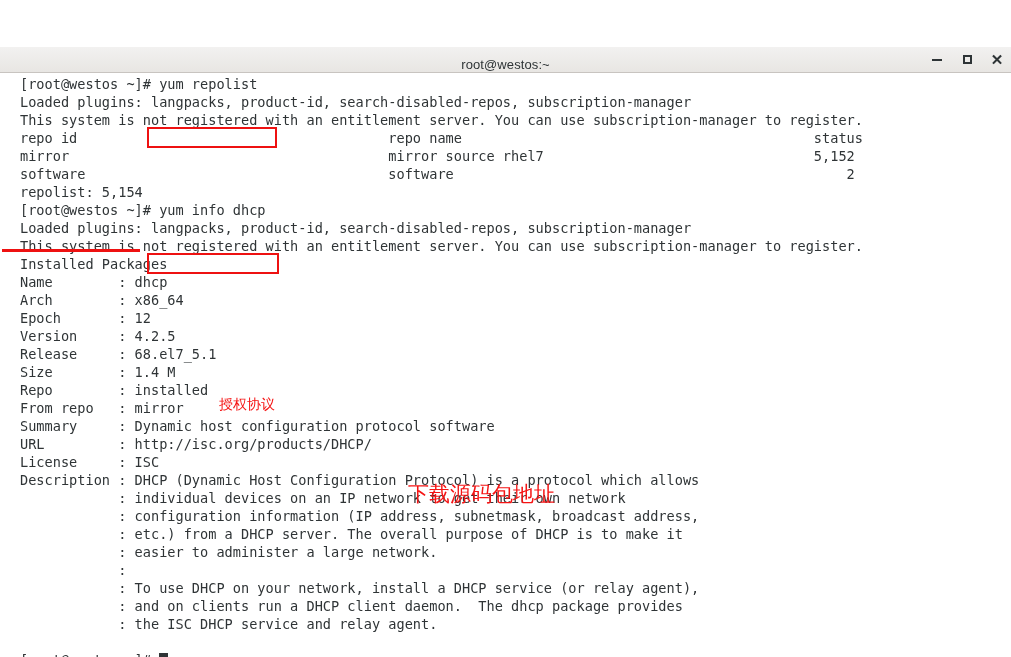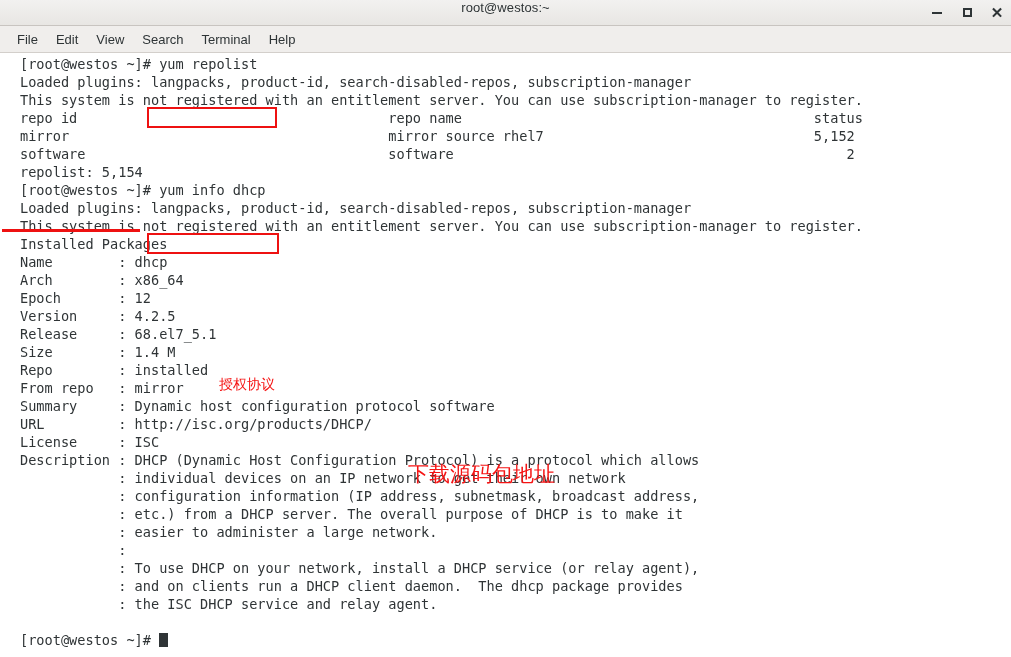--- a/index.html
+++ b/index.html
@@ -16,22 +16,23 @@
     font-family: "Liberation Sans", sans-serif;
   }
 
   
   .titlebar {
     position: relative;
     height: 25px;
     background: linear-gradient(#f2f1f0, #e8e6e3);
     border-bottom: 1px solid #c8c4c0;
     display: flex;
-    align-items: flex-start;
+    align-items: flex-end;
     justify-content: center;
+    margin-top: 47px;
   }
   .titlebar-title {
     font-size: 13px;
     color: #2e3436;
     font-family: "Liberation Sans", sans-serif;
     letter-spacing: 0.1px;
   }
   .window-buttons {
     position: absolute;
     right: 6px;
@@ -171,28 +172,20 @@
         </div>
       <div class="wbtn">
           <span class="glyph-max"></span>
         </div>
       <div class="wbtn">
           <span class="glyph-close">✕</span>
         </div>
     </div>
   </div>
 
-  <div class="menubar">
-    <div class="menu-item">File</div>
-    <div class="menu-item">Edit</div>
-    <div class="menu-item">View</div>
-    <div class="menu-item">Search</div>
-    <div class="menu-item">Terminal</div>
-    <div class="menu-item">Help</div>
-  </div>
 
   <div class="term">
     <div class="term-lines" id="term-lines"><div class="line">[root@westos ~]# yum repolist</div><div class="line">Loaded plugins: langpacks, product-id, search-disabled-repos, subscription-manager</div><div class="line">This system is not registered with an entitlement server. You can use subscription-manager to register.</div><div class="line">repo id                                      repo name                                           status</div><div class="line">mirror                                       mirror source rhel7                                 5,152</div><div class="line">software                                     software                                                2</div><div class="line">repolist: 5,154</div><div class="line">[root@westos ~]# yum info dhcp</div><div class="line">Loaded plugins: langpacks, product-id, search-disabled-repos, subscription-manager</div><div class="line">This system is not registered with an entitlement server. You can use subscription-manager to register.</div><div class="line">Installed Packages</div><div class="line">Name        : dhcp</div><div class="line">Arch        : x86_64</div><div class="line">Epoch       : 12</div><div class="line">Version     : 4.2.5</div><div class="line">Release     : 68.el7_5.1</div><div class="line">Size        : 1.4 M</div><div class="line">Repo        : installed</div><div class="line">From repo   : mirror</div><div class="line">Summary     : Dynamic host configuration protocol software</div><div class="line">URL         : http://isc.org/products/DHCP/</div><div class="line">License     : ISC</div><div class="line">Description : DHCP (Dynamic Host Configuration Protocol) is a protocol which allows</div><div class="line">            : individual devices on an IP network to get their own network</div><div class="line">            : configuration information (IP address, subnetmask, broadcast address,</div><div class="line">            : etc.) from a DHCP server. The overall purpose of DHCP is to make it</div><div class="line">            : easier to administer a large network.</div><div class="line">            :</div><div class="line">            : To use DHCP on your network, install a DHCP service (or relay agent),</div><div class="line">            : and on clients run a DHCP client daemon.  The dhcp package provides</div><div class="line">            : the ISC DHCP service and relay agent.</div><div class="line"></div><div class="line">[root@westos ~]# <span class="cursor"></span></div></div>
     <div id="anno-layer">
         <div class="anno-box" style="left: 147px; top: 54px; width: 130px; height: 21px; border-color: rgb(238, 17, 17);"></div>
         <div class="anno-box" style="left: 147px; top: 180px; width: 132px; height: 21px; border-color: rgb(238, 17, 17);"></div>
         <div class="anno-underline" style="left: 2px; top: 176px; width: 138px; background: rgb(238, 17, 17);"></div>
         <div class="anno-cn" style="left: 219px; top: 322px;">授权协议</div>
         <div class="anno-cn" style="left: 408px; top: 412px; font-size: 21px;">下载源码包地址</div>
       </div>

